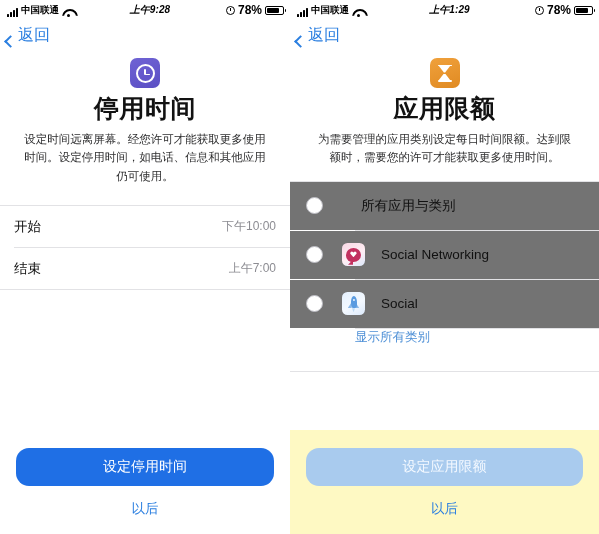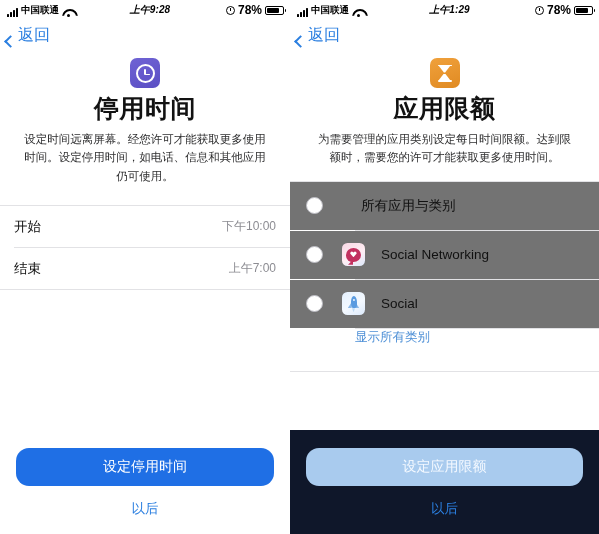--- a/index.html
+++ b/index.html
@@ -204,21 +204,21 @@
   }
   .showall span { color: #4d8fd6; font-size: 12.5px; }
 
   
   .footer {
     flex: 1 1 auto;
     background: #fff;
     display: flex; flex-direction: column; justify-content: flex-end;
     padding-bottom: 10px;
   }
-  .phone.right .footer { background: #0f172a; }
+  .phone.right .footer { background: #fef9c3; }
 
   .cta {
     margin: 0 16px; height: 38px; border-radius: 13px;
     display: flex; align-items: center; justify-content: center;
     font-size: 14px; cursor: pointer; border: none;
     font-family: inherit;
   }
   .cta.primary  { background: #1f6fe5; color: #ffffff; }
   .cta.disabled { background: #a9cbee; color: #f4f9ff; }
 

